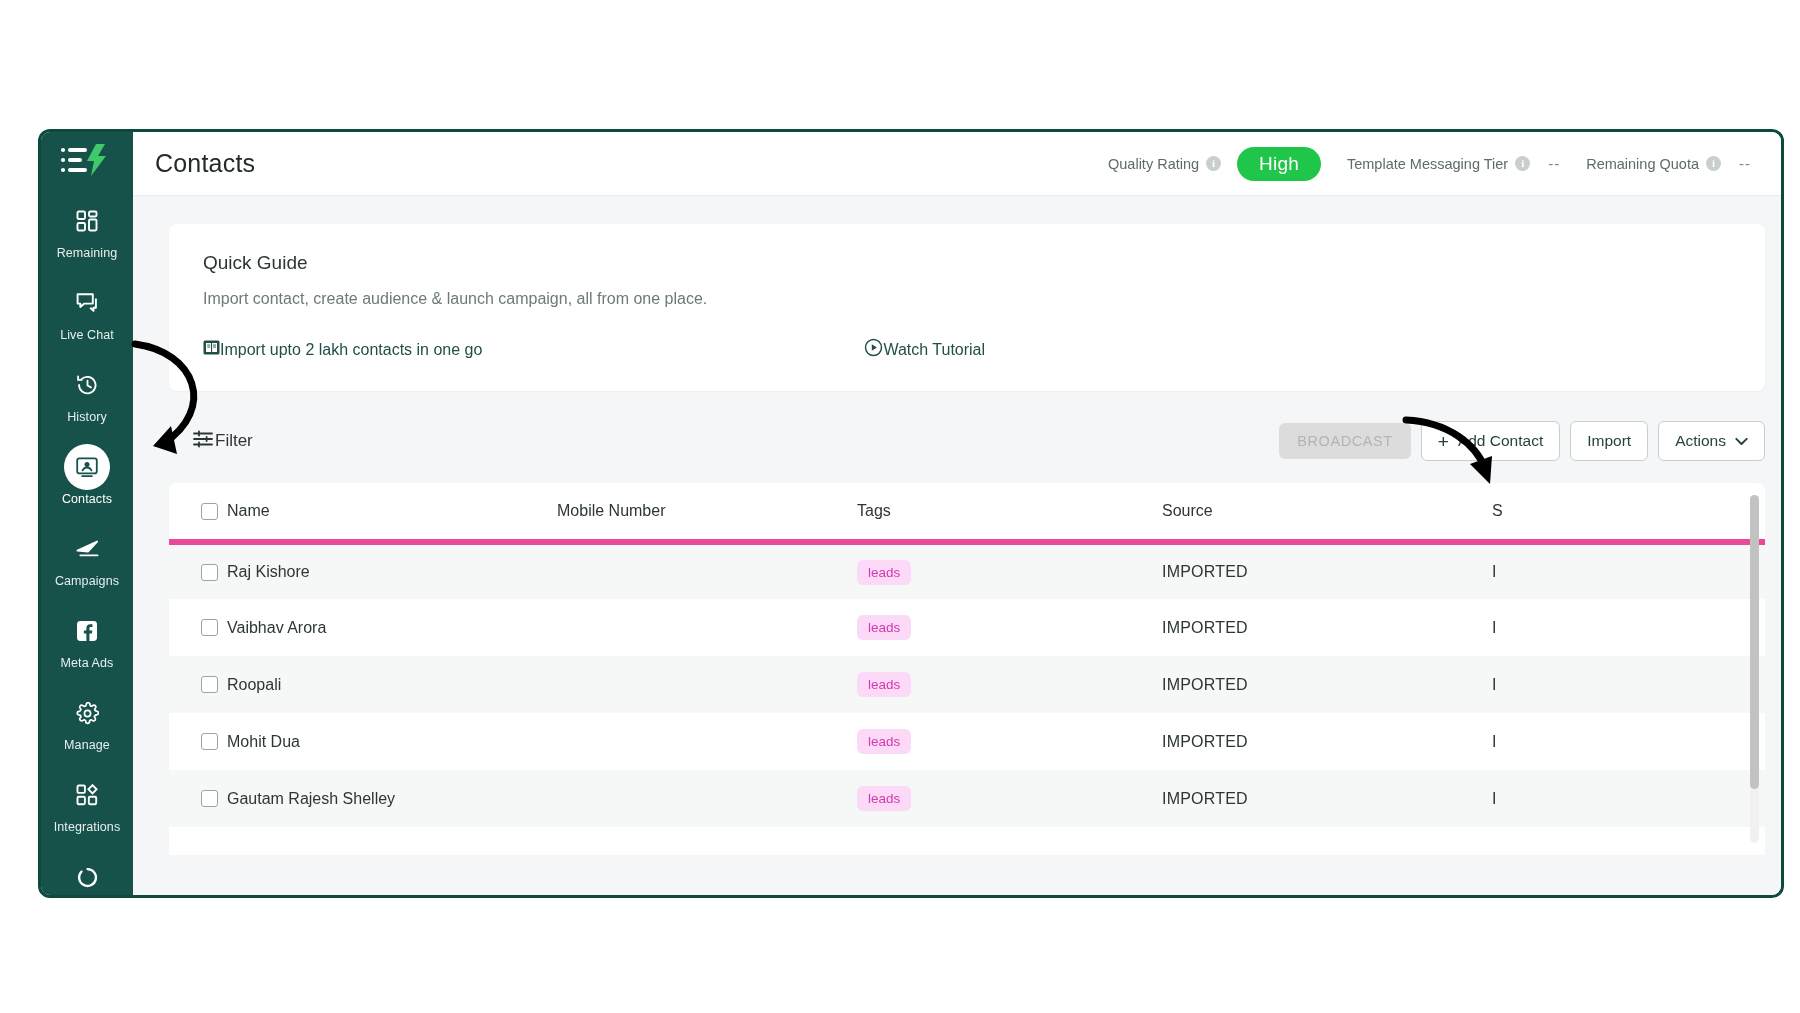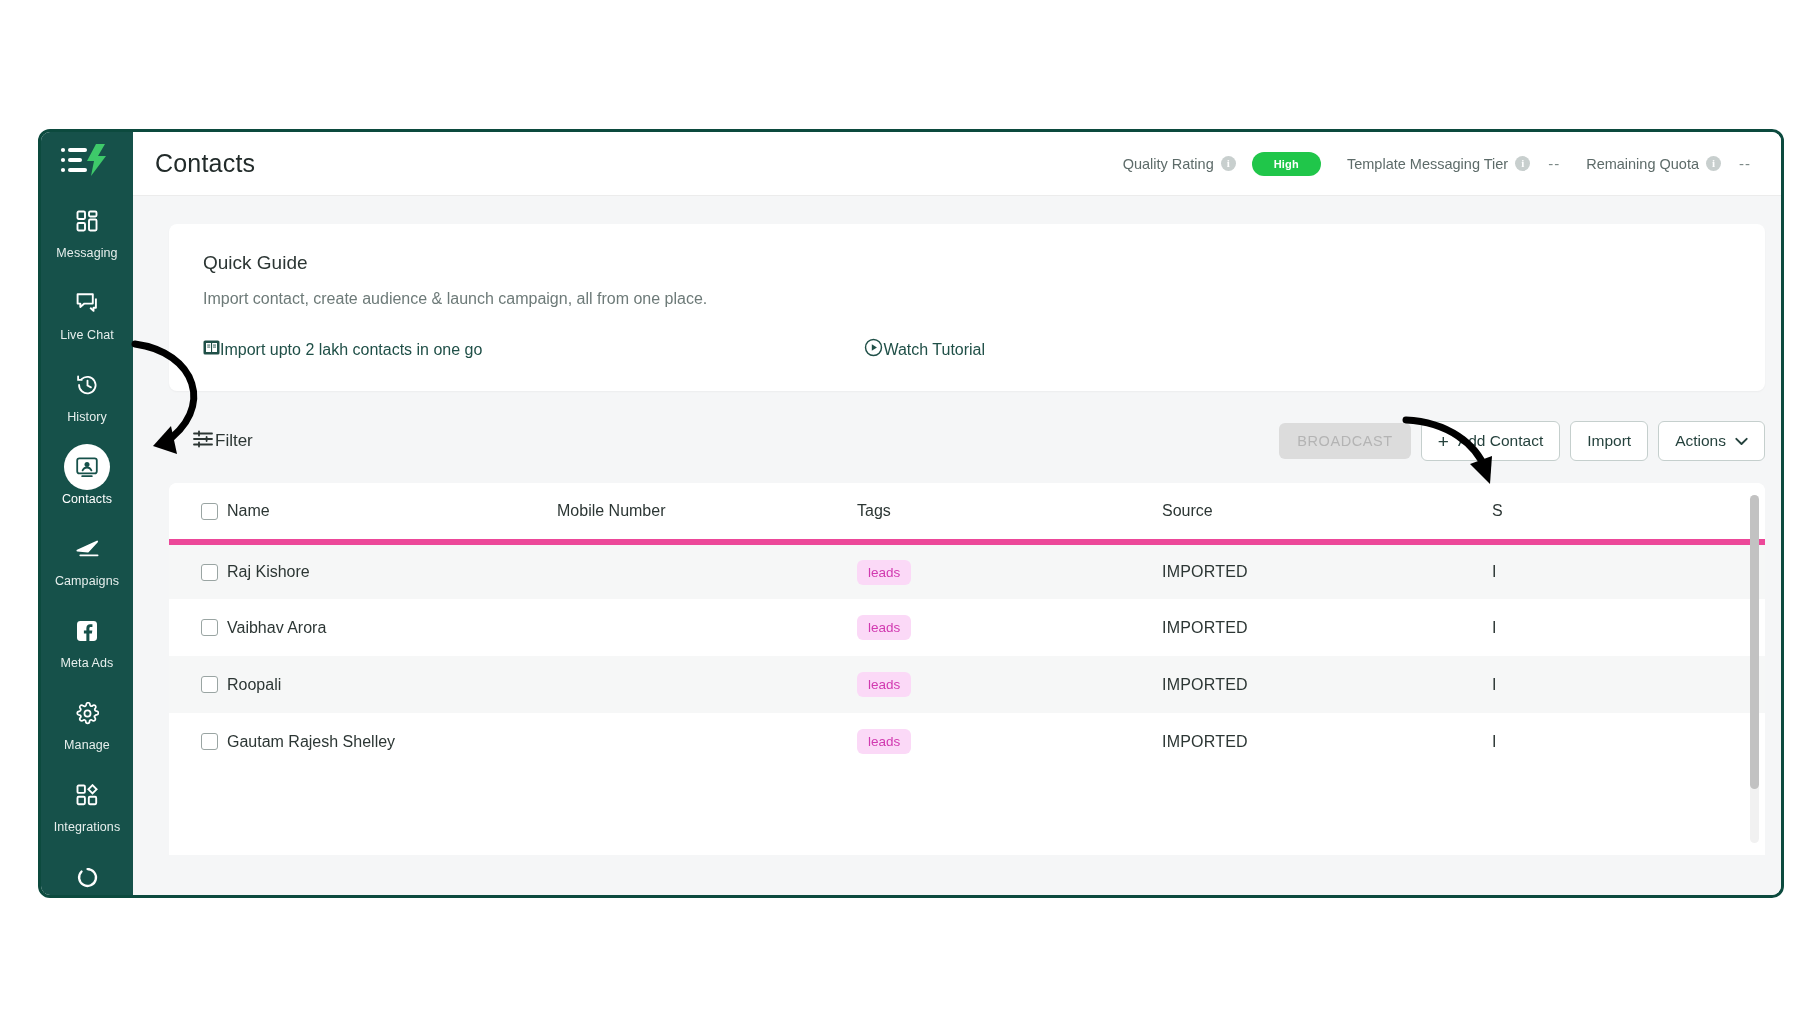--- a/index.html
+++ b/index.html
@@ -68,21 +68,21 @@
   .topbar-right { margin-left:auto; display:flex; align-items:center; gap: 0; }
   .meta-group { display:flex; align-items:center; gap:7px; margin-left: 26px; }
   .meta-label { font-size:14.5px; color:#5d6b69; white-space:nowrap; }
   .info-icon {
     width:15px;height:15px;border-radius:50%;background:#c8cfce;
     display:inline-flex;align-items:center;justify-content:center;
     color:#fff;font-size:11px;font-weight:bold;line-height:1;
     font-family:"Liberation Serif", serif;
   }
   .pill-high {
-    background:#20c64a; color:#fff; font-weight:bold; font-size:11px;
+    background:#20c64a; color:#fff; font-weight:normal; font-size:19px;
     border-radius:20px; padding: 6px 22px; letter-spacing:.2px;
     margin-left:16px;
   }
   .meta-value { font-size:15px; color:#7d8a88; margin-left:18px; letter-spacing:1px; }
 
   
   .content {
     flex:1 1 auto; background:#f5f6f7;
     padding: 28px 16px 0 36px;
     overflow:hidden;
@@ -222,21 +222,21 @@
 
         <a class="nav-item">
           <span class="nav-icon">
             <svg width="22" height="22" viewBox="0 0 22 22" fill="none" stroke="#ffffff" stroke-width="1.9">
               <rect x="1.5" y="1.5" width="7.5" height="7.5" rx="1.2"></rect>
               <rect x="13" y="1.5" width="7.5" height="5" rx="1.2"></rect>
               <rect x="1.5" y="13" width="7.5" height="7.5" rx="1.2"></rect>
               <rect x="13" y="9.5" width="7.5" height="11" rx="1.2"></rect>
             </svg>
           </span>
-          <span class="nav-label">Messaging</span>
+          <span class="nav-label">Remaining</span>
         </a>
 
         <a class="nav-item">
           <span class="nav-icon">
             <svg width="23" height="22" viewBox="0 0 23 22" fill="none" stroke="#ffffff" stroke-width="1.9" stroke-linejoin="round">
               <path d="M1.6 2.2h15.2v9.4H8.4L4.3 15v-3.4H1.6z"></path>
               <path d="M19.9 6.4v9.3h-2.4v3.2l-3.3-3.2"></path>
             </svg>
           </span>
           <span class="nav-label">Live Chat</span>
@@ -475,20 +475,34 @@
                 <td class="col-mobile">
                   <span class="redact"></span>
                 </td>
                 <td class="col-tags">
                   <span class="tag-leads">leads</span>
                 </td>
                 <td class="col-source src">IMPORTED</td>
                 <td class="col-status src">I</td>
               </tr>
 
+              <tr>
+                <td class="col-chk">
+                  <span class="chk"></span>
+                </td>
+                <td class="col-name">Mohit Dua</td>
+                <td class="col-mobile">
+                  <span class="redact"></span>
+                </td>
+                <td class="col-tags">
+                  <span class="tag-leads">leads</span>
+                </td>
+                <td class="col-source src">IMPORTED</td>
+                <td class="col-status src">I</td>
+              </tr>
 
               <tr>
                 <td class="col-chk">
                   <span class="chk"></span>
                 </td>
                 <td class="col-name">Gautam Rajesh Shelley</td>
                 <td class="col-mobile">
                   <span class="redact"></span>
                 </td>
                 <td class="col-tags">

